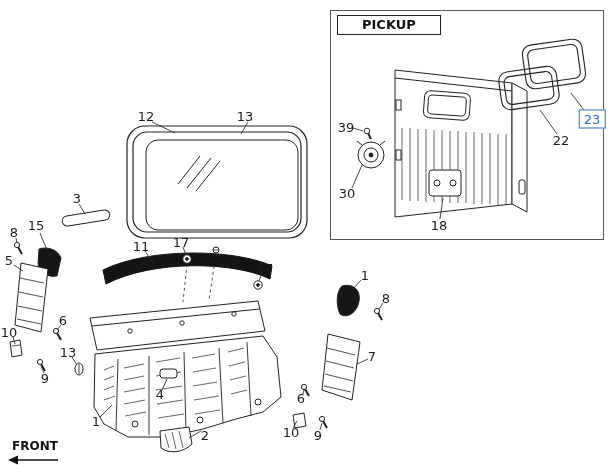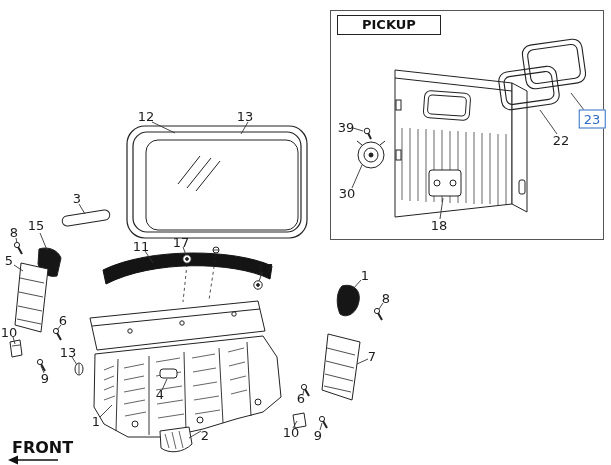--- a/index.html
+++ b/index.html
@@ -2,21 +2,21 @@
 <html><head>
 <meta charset="utf-8">
 <style>
   html,body{margin:0;padding:0;background:#fff;}
   .stage{position:relative;width:611px;height:465px;background:#fff;overflow:hidden;
          font-family:"DejaVu Sans","Liberation Sans",sans-serif;}
   .stage svg{position:absolute;left:0;top:0;}
   .inset-box{position:absolute;left:330px;top:10px;width:274px;height:230px;border:1px solid #555;box-sizing:border-box;}
   .pickup-title{position:absolute;left:337px;top:15px;border:1.4px solid #222;padding:2px 24px;
                 font-size:13px;font-weight:700;color:#111;background:#fff;line-height:1.1;}
-  .front-label{position:absolute;left:12px;top:440px;font-size:16px;font-weight:700;color:#111;line-height:1;}
+  .front-label{position:absolute;left:12px;top:440px;font-size:12px;font-weight:700;color:#111;line-height:1;}
   .callout{position:absolute;transform:translate(-50%,-50%);font-size:13px;color:#1c1c1c;line-height:1;
            background:transparent;padding:1px 2px;cursor:default;}
   .callout.hl{color:#2e6bc4;border:1.6px solid #2e6bc4;background:#fff;padding:2px 4px;font-weight:400;}
 </style>
 </head>
 <body>
 
 <div class="stage">
 
   <svg width="611" height="465" viewBox="0 0 611 465">

